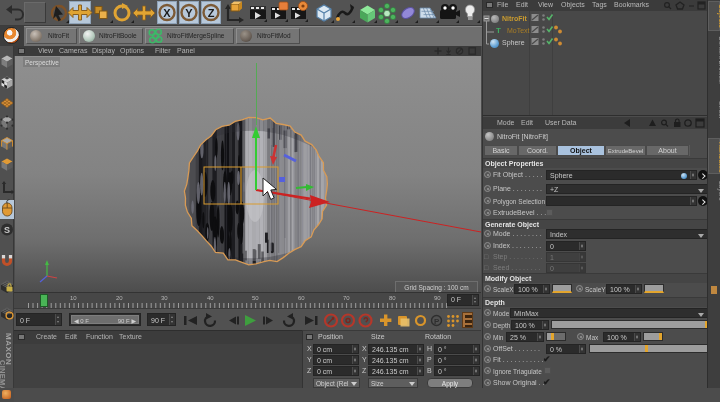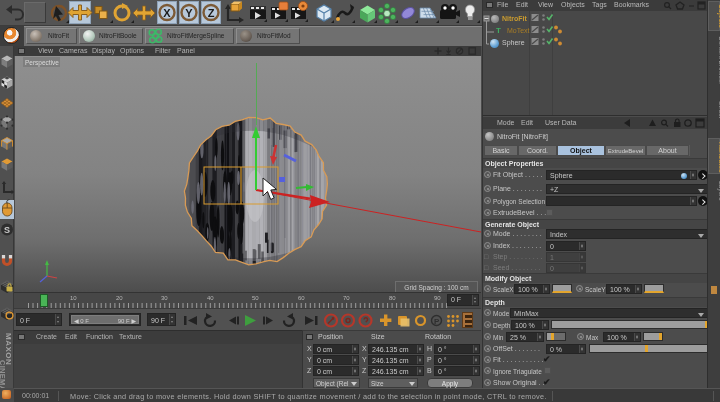--- a/index.html
+++ b/index.html
@@ -660,27 +660,20 @@
         <span style="position:absolute;left:2px;top:1px;">Object (Rel</span>
     <span style="position:absolute;right:2px;top:3px;border-left:3px solid transparent;border-right:3px solid transparent;border-top:4px solid #ccc;"></span>
       </div>
   <div style="left:65px;top:47px;width:50px;height:10px;background:#5e5e5e;border:1px solid #3a3a3a;font-size:6.5px;color:#d0d0d0;">
         <span style="position:absolute;left:2px;top:1px;">Size</span>
     <span style="position:absolute;right:2px;top:3px;border-left:3px solid transparent;border-right:3px solid transparent;border-top:4px solid #ccc;"></span>
       </div>
   <div style="left:124px;top:47px;width:46px;height:10px;background:#7e7e7e;border:1px solid #3a3a3a;border-radius:4px;font-size:6.5px;color:#e8e8e8;text-align:center;"><span style="position:relative;top:1px;">Apply</span></div>
 </div>
 
-<div id="status" style="left:14px;top:388px;width:706px;height:14px;background:#393939;border-top:1px solid #555;color:#a9a9a9;font-size:7px;">
-  <div class="t" style="left:8px;top:3px;">00:00:01</div>
-  <div style="left:44px;top:2px;width:1px;height:10px;background:#555;"></div>
-  <div class="t" style="left:56px;top:2.5px;font-size:7.3px;letter-spacing:0.3px;">Move: Click and drag to move elements. Hold down SHIFT to quantize movement / add to the selection in point mode, CTRL to remove.</div>
-  <div style="left:538px;top:2px;width:1px;height:10px;background:#555;"></div>
-  <div style="left:699px;top:2px;width:1px;height:10px;background:#555;"></div>
-</div>
 <div id="statusleft" style="left:0;top:388px;width:14px;height:14px;background:#4a4a4a;">
   <div style="left:2px;top:2px;width:9px;height:9px;background:radial-gradient(circle at 40% 35%,#f0b060,#c05818);border-radius:2px;"></div>
 </div>
 
 <div id="om" style="left:482px;top:0;width:225px;height:115px;background:#484848;border-left:1px solid #333;">
 
   <div style="left:0;top:0;width:225px;height:11px;background:#3b3b3b;color:#b9b9b9;font-size:7px;">
     <div style="left:3px;top:2px;width:7px;height:6px;background:#777;box-shadow:inset 0 0 0 1px #2a2a2a;"></div>
     <div class="t" style="left:14px;top:1px;">File</div>
     <div class="t" style="left:33px;top:1px;">Edit</div>

